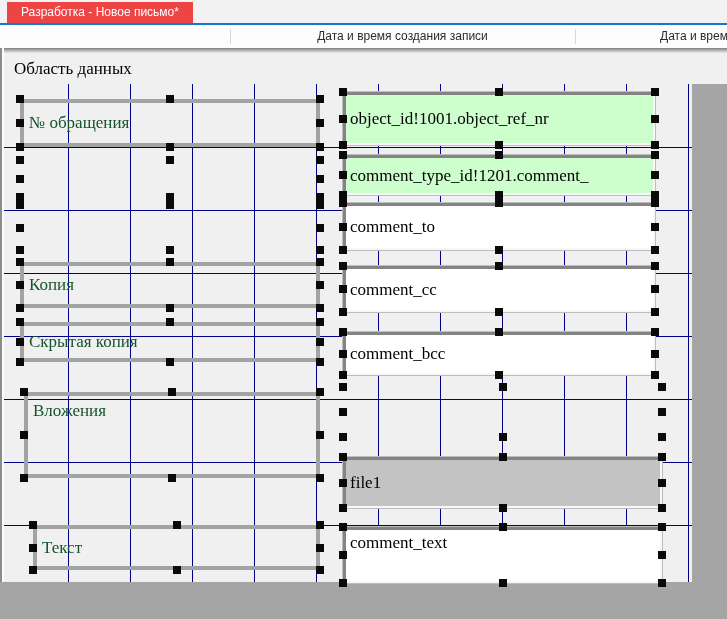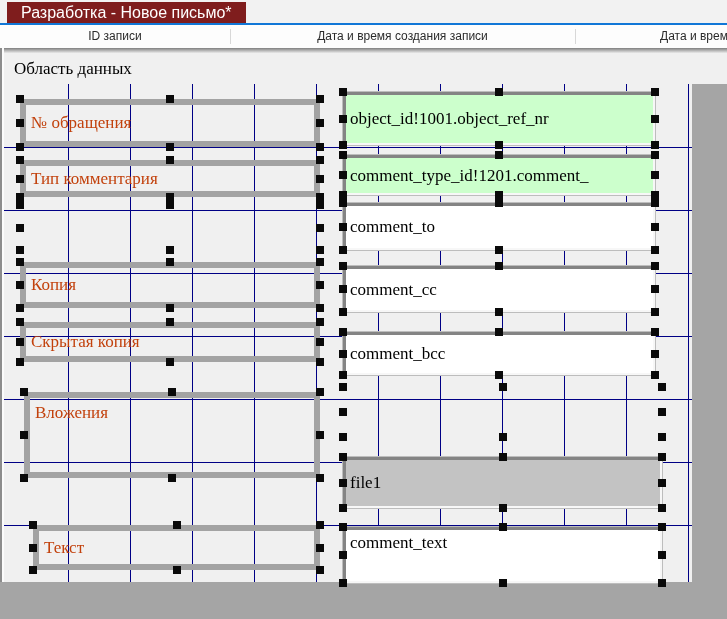--- a/index.html
+++ b/index.html
@@ -5,21 +5,21 @@
   html,body{margin:0;padding:0;}
   body{
     width:727px;height:619px;position:relative;overflow:hidden;
     background:#f0f0f0;
     font-family:"Liberation Sans",sans-serif;
   }
   
   #tabbar{position:absolute;left:0;top:0;width:727px;height:23px;background:#f2f2f2;}
   #tab{
     position:absolute;left:7px;top:2px;height:21px;padding:0 14px;
-    background:#7f1d1d;color:#ffffff;font-size:16px;line-height:21px;white-space:nowrap;
+    background:#ef4444;color:#ffffff;font-size:12px;line-height:21px;white-space:nowrap;
   }
   #tabline{position:absolute;left:0;top:23px;width:727px;height:2px;background:#1177d7;}
   #colheaders{position:absolute;left:0;top:25px;width:727px;height:23px;background:#fdfdfd;}
   .colcell{position:absolute;top:0;height:23px;line-height:23px;font-size:12px;color:#2b2b2b;text-align:center;white-space:nowrap;}
   .colsep{position:absolute;top:4px;width:1px;height:15px;background:#d8d8d8;}
   #ridge{position:absolute;left:0;top:48px;width:727px;height:5px;background:linear-gradient(#7f7f7f,#e9e9e9);}
   #band{
     position:absolute;left:5px;top:53px;width:722px;height:31px;background:#f0f0f0;
     font-family:"Liberation Serif",serif;font-size:17px;color:#000;
     display:flex;align-items:center;padding-left:9px;box-sizing:border-box;
@@ -28,22 +28,22 @@
   #left-border-light{position:absolute;left:2px;top:48px;width:2px;height:534px;background:#fbfbfb;}
   
   #surface{position:absolute;left:4px;top:84px;width:688px;height:498px;background:#f0f0f0;overflow:hidden;z-index:0;}
   .gline-v{position:absolute;top:0;width:1px;height:100%;background:#000085;}
   .gline-h{position:absolute;left:0;height:1px;width:100%;background:#000085;}
   #right-margin{position:absolute;left:692px;top:84px;width:35px;height:535px;background:#a5a5a5;}
   #bottom-margin{position:absolute;left:0;top:582px;width:727px;height:37px;background:#a5a5a5;}
   
   #canvas{position:absolute;left:0;top:0;width:727px;height:619px;z-index:2;}
   .lbl{
-    position:absolute;border:6px solid #a3a3a3;box-sizing:border-box;
-    font-family:"Liberation Serif",serif;font-size:17px;color:#c2410c;
+    position:absolute;border:4px solid #a3a3a3;box-sizing:border-box;
+    font-family:"Liberation Serif",serif;font-size:17px;color:#14532d;
     display:flex;align-items:center;padding-left:5px;background:transparent;z-index:2;
   }
   .lbl.top{align-items:flex-start;padding-top:5px;}
   .fld{
     position:absolute;box-sizing:border-box;z-index:3;
     border-top:3px solid #848484;border-left:3px solid #848484;
     border-bottom:2px solid #f7f7f7;border-right:2px solid #f7f7f7;
     box-shadow:0 0 0 1px #bdbdbd;
     font-family:"Liberation Serif",serif;font-size:17px;color:#000;
     display:flex;align-items:center;padding-left:4px;
@@ -57,21 +57,20 @@
 </style>
 </head>
 <body>
 
 <div id="tabbar">
   <div id="tab">Разработка - Новое письмо*</div>
 </div>
 <div id="tabline"></div>
 
 <div id="colheaders">
-  <div class="colcell" style="left:0;width:230px;">ID записи</div>
   <div class="colcell" style="left:230px;width:345px;">Дата и время создания записи</div>
   <div class="colcell" style="left:660px;text-align:left;">Дата и время</div>
   <div class="colsep" style="left:230px;"></div>
   <div class="colsep" style="left:575px;"></div>
 </div>
 
 <div id="ridge"></div>
 
 <div id="band">Область данных</div>
 
@@ -97,21 +96,20 @@
     <div class="gline-h" style="top: 315px;"></div>
     <div class="gline-h" style="top: 378px;"></div>
     <div class="gline-h" style="top: 441px;"></div>
   </div>
 <div id="right-margin"></div>
 <div id="bottom-margin"></div>
 
 <div id="canvas">
 
   <div class="lbl" style="left:20px;top:99px;width:300px;height:48px;">№ обращения</div>
-  <div class="lbl" style="left:20px;top:160px;width:300px;height:37px;">Тип комментария</div>
   <div class="lbl" style="left:20px;top:262px;width:300px;height:46px;">Копия</div>
   <div class="lbl" style="left:20px;top:322px;width:300px;height:40px;">Скрытая копия</div>
   <div class="lbl top" style="left:24px;top:392px;width:296px;height:86px;">Вложения</div>
   <div class="lbl" style="left:33px;top:525px;width:287px;height:45px;">Текст</div>
 
   <div class="fld green" style="left:343px;top:92px;width:312px;height:53px;">object_id!1001.object_ref_nr</div>
   <div class="fld green" style="left:343px;top:155px;width:312px;height:40px;">comment_type_id!1201.comment_</div>
   <div class="fld white" style="left:343px;top:203px;width:312px;height:47px;">comment_to</div>
   <div class="fld white" style="left:343px;top:266px;width:312px;height:46px;">comment_cc</div>
   <div class="fld white" style="left:343px;top:332px;width:312px;height:43px;">comment_bcc</div>

